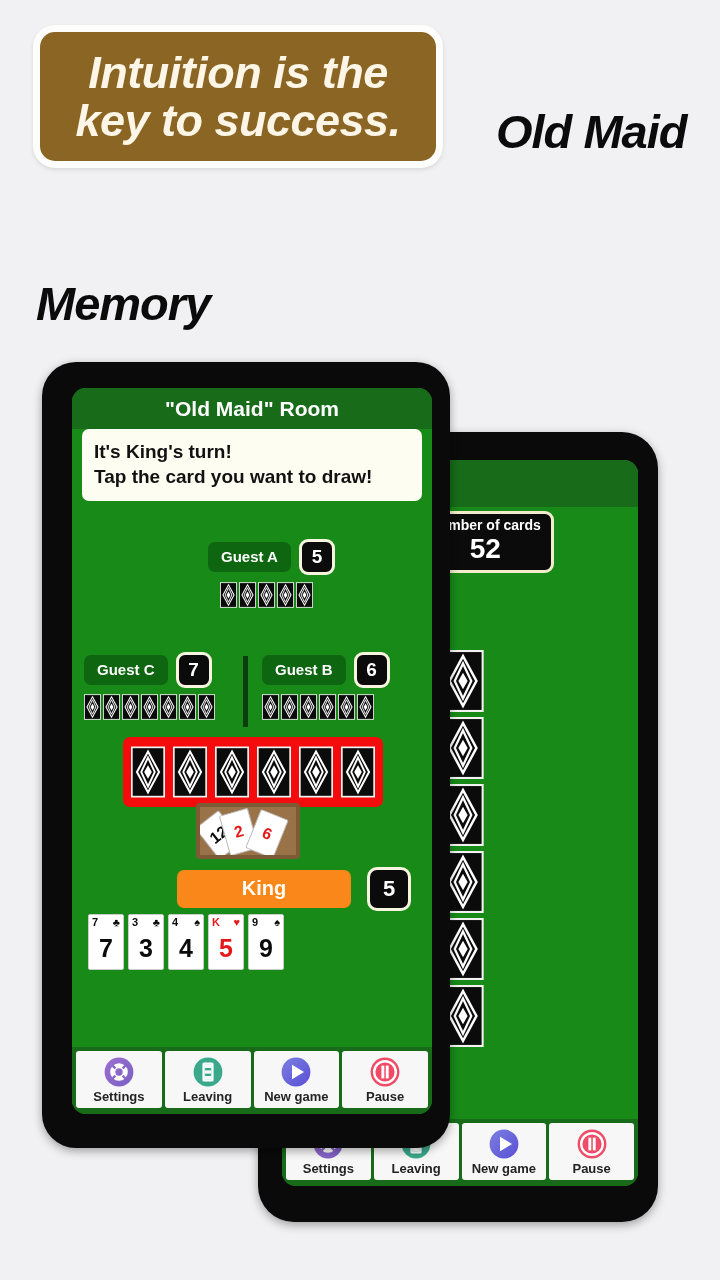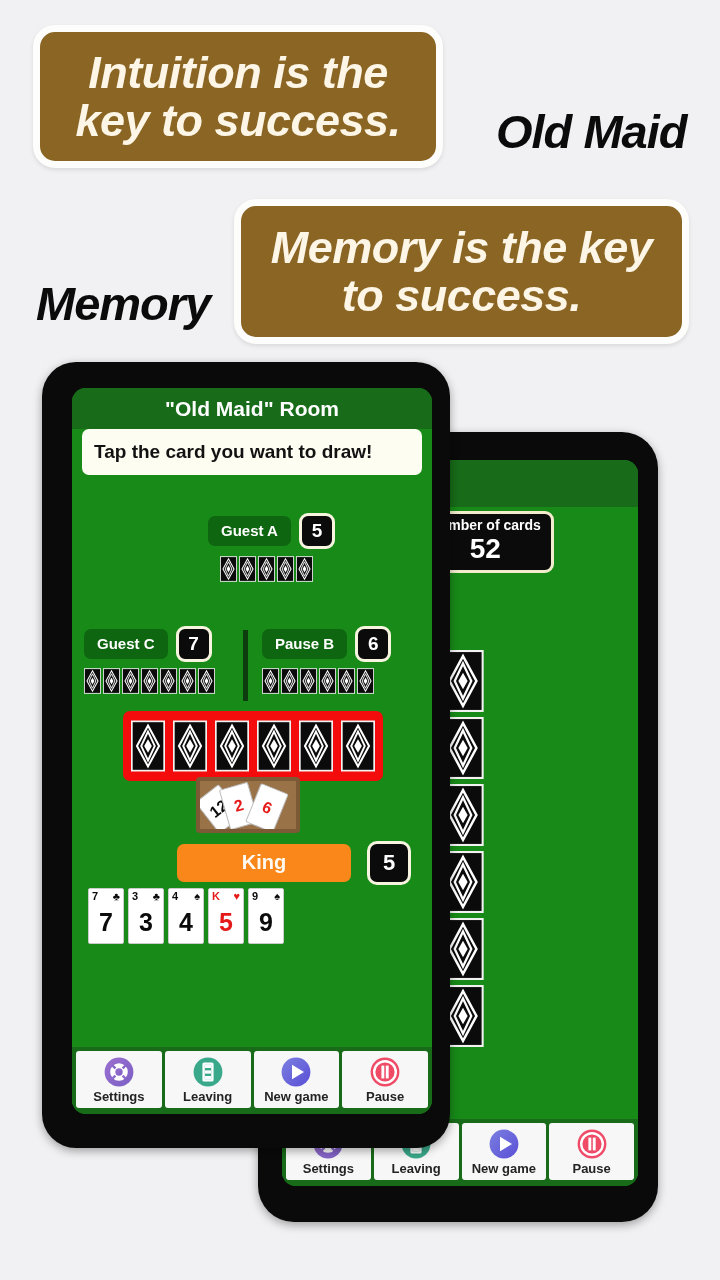--- a/index.html
+++ b/index.html
@@ -189,21 +189,20 @@
   #phone-back .tbtn .lb { font-size: 13px; }
 </style>
 </head>
 <body>
 
 <div id="stage">
 
   <div id="banner1" class="banner">Intuition is the key to success.</div>
   <div id="name-oldmaid" class="gamename">Old Maid</div>
 
-  <div id="banner2" class="banner">Memory is the key to success.</div>
   <div id="name-memory" class="gamename">Memory</div>
 
   <div id="phone-back" class="phone">
     <div class="screen">
 
       <div class="hdr">ory" Room</div>
 
       <div class="stats">
         <div class="chip orange">
           <div class="lab">umber of taps</div>
@@ -509,20 +508,21 @@
         </div>
     </div>
   </div>
 
   <div id="phone-front" class="phone">
     <div class="screen">
 
       <div class="hdr">"Old Maid" Room</div>
 
       <div class="banner-msg">
+        <div>It's King's turn!</div>
         <div>Tap the card you want to draw!</div>
       </div>
 
       <div class="table-area">
 
         <div class="seat" id="seatA" style="left:136px;top:28px;">
           <div class="plate-row">
             <span class="nameplate">Guest A</span>
             <span class="badge">5</span>
           </div>
@@ -618,21 +618,21 @@
                   <rect x="2" y="2" width="36" height="56" fill="#0b0b0b"></rect>
                   <polygon points="20,6 33,30 20,54 7,30" fill="none" stroke="#ffffff" stroke-width="2.4"></polygon>
                   <polygon points="20,13 28,30 20,47 12,30" fill="none" stroke="#ffffff" stroke-width="2.2"></polygon>
                   <polygon points="20,22 24.5,30 20,38 15.5,30" fill="#ffffff"></polygon>
                 </svg></span>
             </div>
         </div>
 
         <div class="seat" id="seatB" style="left:190px;top:141px;">
           <div class="plate-row">
-            <span class="nameplate">Pause B</span>
+            <span class="nameplate">Guest B</span>
             <span class="badge">6</span>
           </div>
           <div class="mini-row" id="miniB">
               <span class="mini"><svg viewBox="0 0 40 60" width="100%" height="100%">
                   <rect x="0" y="0" width="40" height="60" fill="#f2f2f2"></rect>
                   <rect x="2" y="2" width="36" height="56" fill="#0b0b0b"></rect>
                   <polygon points="20,6 33,30 20,54 7,30" fill="none" stroke="#ffffff" stroke-width="2.4"></polygon>
                   <polygon points="20,13 28,30 20,47 12,30" fill="none" stroke="#ffffff" stroke-width="2.2"></polygon>
                   <polygon points="20,22 24.5,30 20,38 15.5,30" fill="#ffffff"></polygon>
                 </svg></span>

